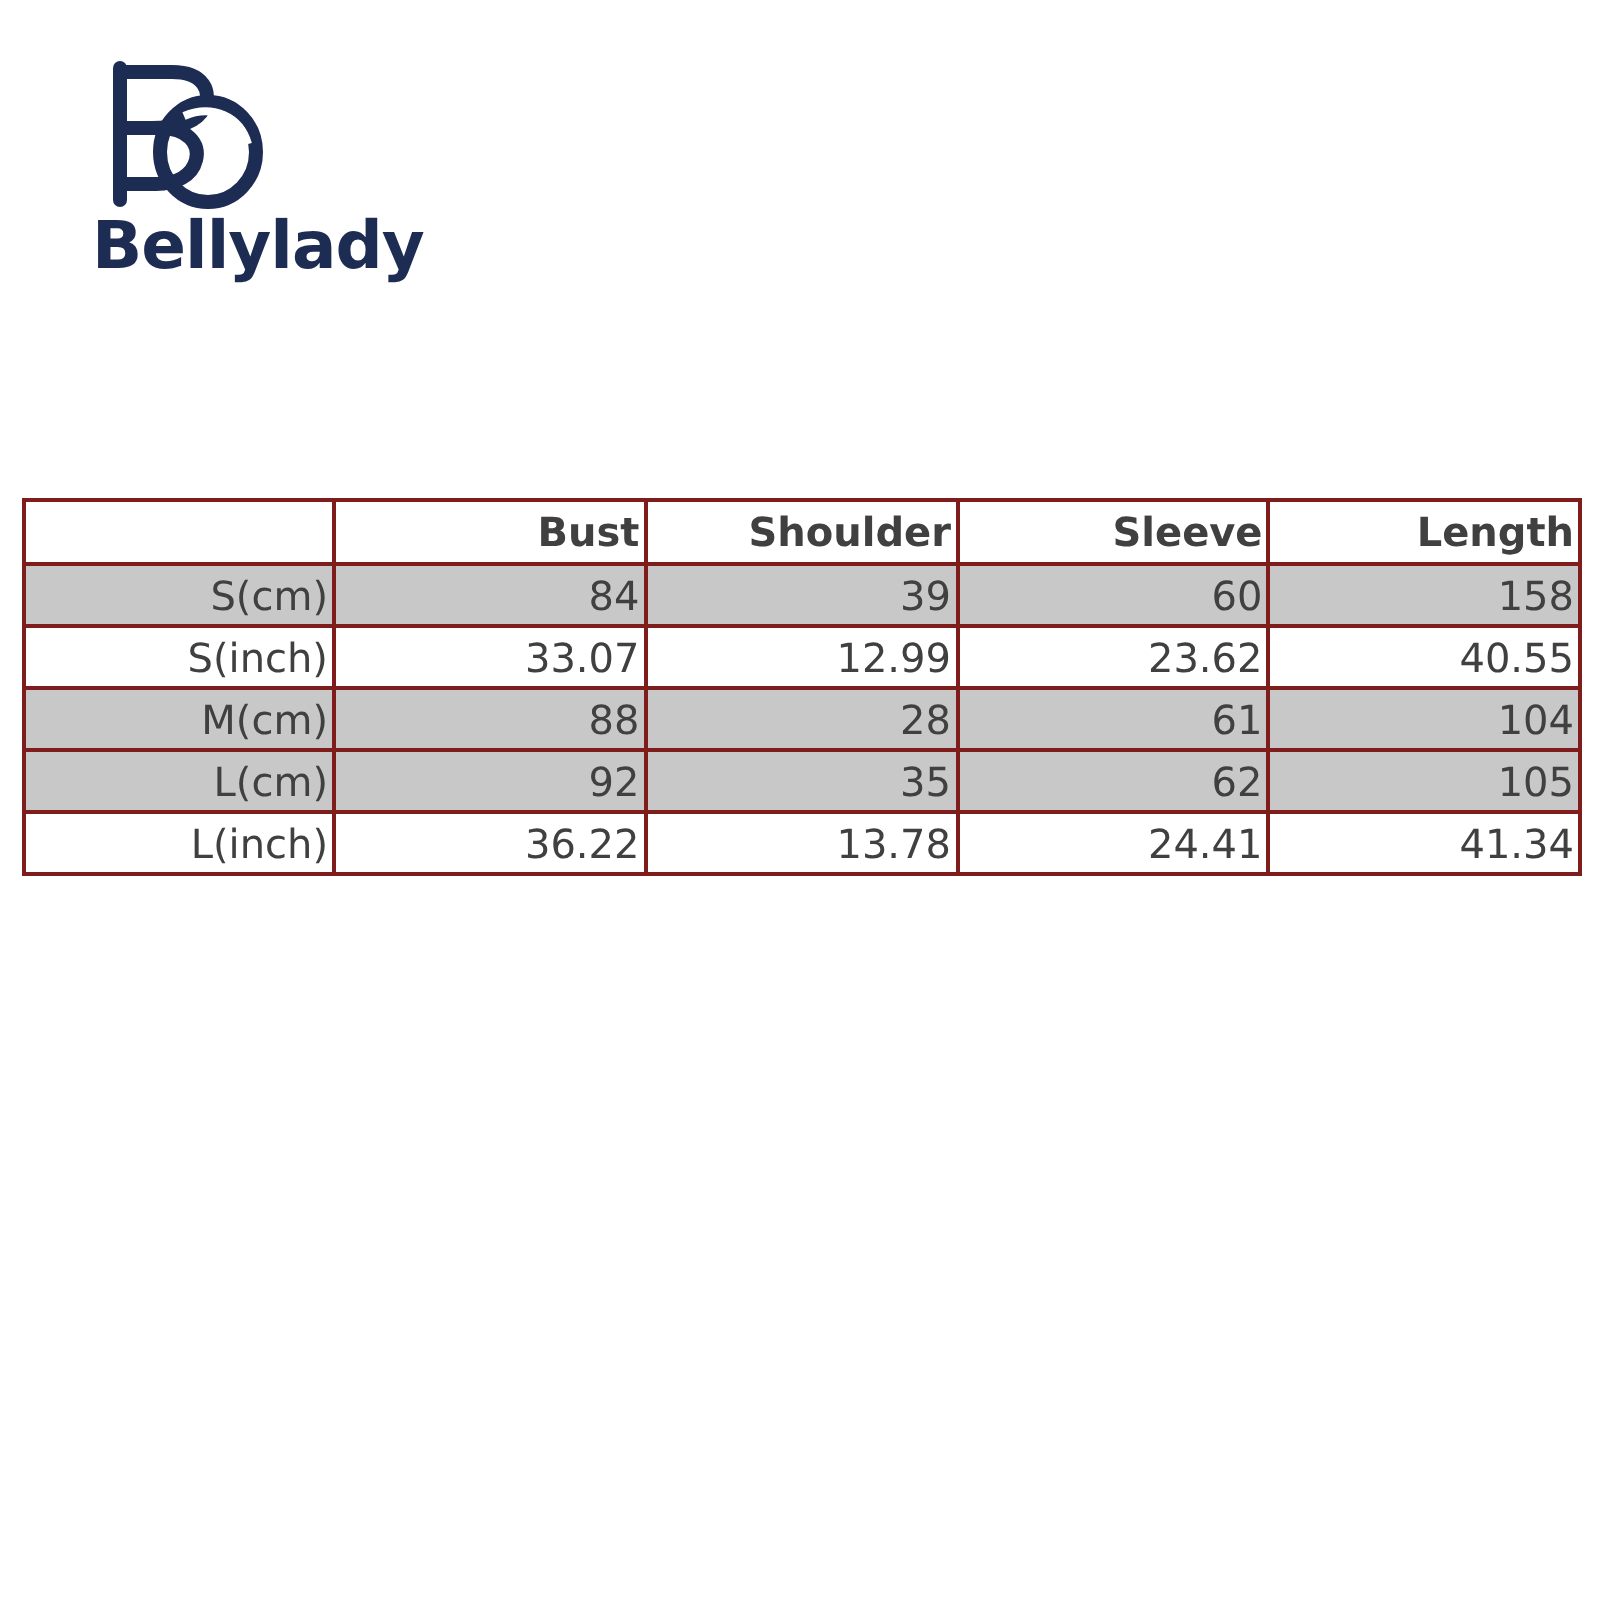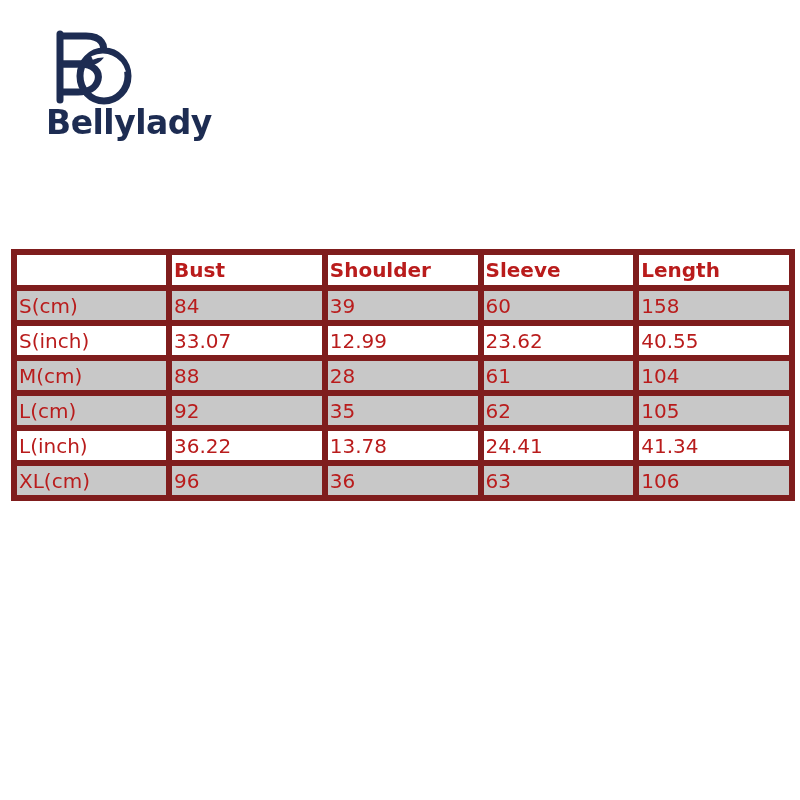--- a/index.html
+++ b/index.html
@@ -50,24 +50,24 @@
     width: 778px;
   }
   table.size-table {
     border-collapse: collapse;
     width: 778px;
     table-layout: fixed;
     background: #ffffff;
   }
   table.size-table th,
   table.size-table td {
-    border: 6px solid #7f1d1d;
-    text-align: left;
+    border: 2px solid #7f1d1d;
+    text-align: right;
     font-size: 20px;
-    color: #b91c1c;
+    color: #404040;
     height: 29px;
     padding: 0 2px;
     font-family: "DejaVu Sans", sans-serif;
   }
   table.size-table thead th {
     font-weight: bold;
     font-size: 20px;
     height: 30px;
   }
   table.size-table thead th.corner {
@@ -155,24 +155,17 @@
           <td>62</td>
           <td>105</td>
         </tr>
         <tr class="plain">
           <td class="rowhead">L(inch)</td>
           <td>36.22</td>
           <td>13.78</td>
           <td>24.41</td>
           <td>41.34</td>
         </tr>
-        <tr class="shaded">
-          <td class="rowhead">XL(cm)</td>
-          <td>96</td>
-          <td>36</td>
-          <td>63</td>
-          <td>106</td>
-        </tr>
       </tbody>
     </table>
   </div>
 
 </div>
 
 </body></html>

